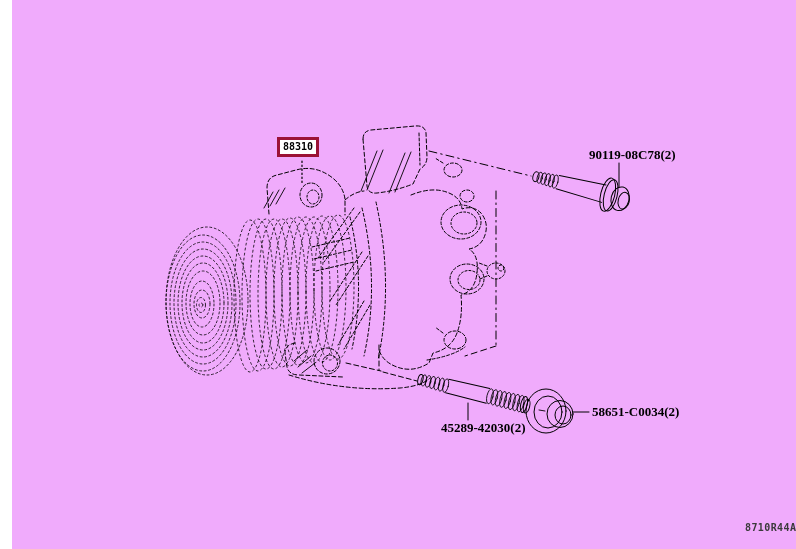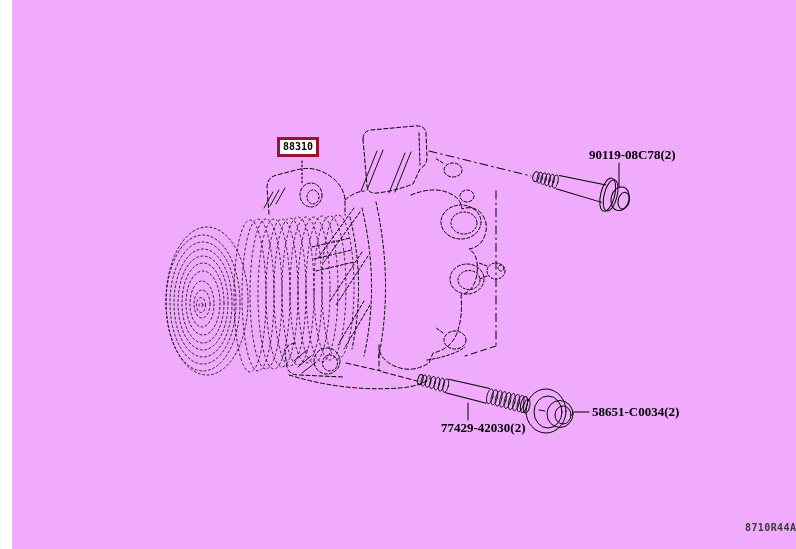--- a/index.html
+++ b/index.html
@@ -185,21 +185,21 @@
   </svg>
 
   <div class="hl-box" style="border-color: rgb(155, 18, 54);">
     <span>88310</span>
   </div>
 
   <div class="callout lbl-bolt">
     <span>90119-08C78(2)</span>
   </div>
   <div class="callout lbl-stud">
-    <span>77429-42030(2)</span>
+    <span>45289-42030(2)</span>
   </div>
   <div class="callout lbl-nut">
     <span>58651-C0034(2)</span>
   </div>
 
   <div class="figcode">8710R44A</div>
 
 </div>
 
 </body></html>

